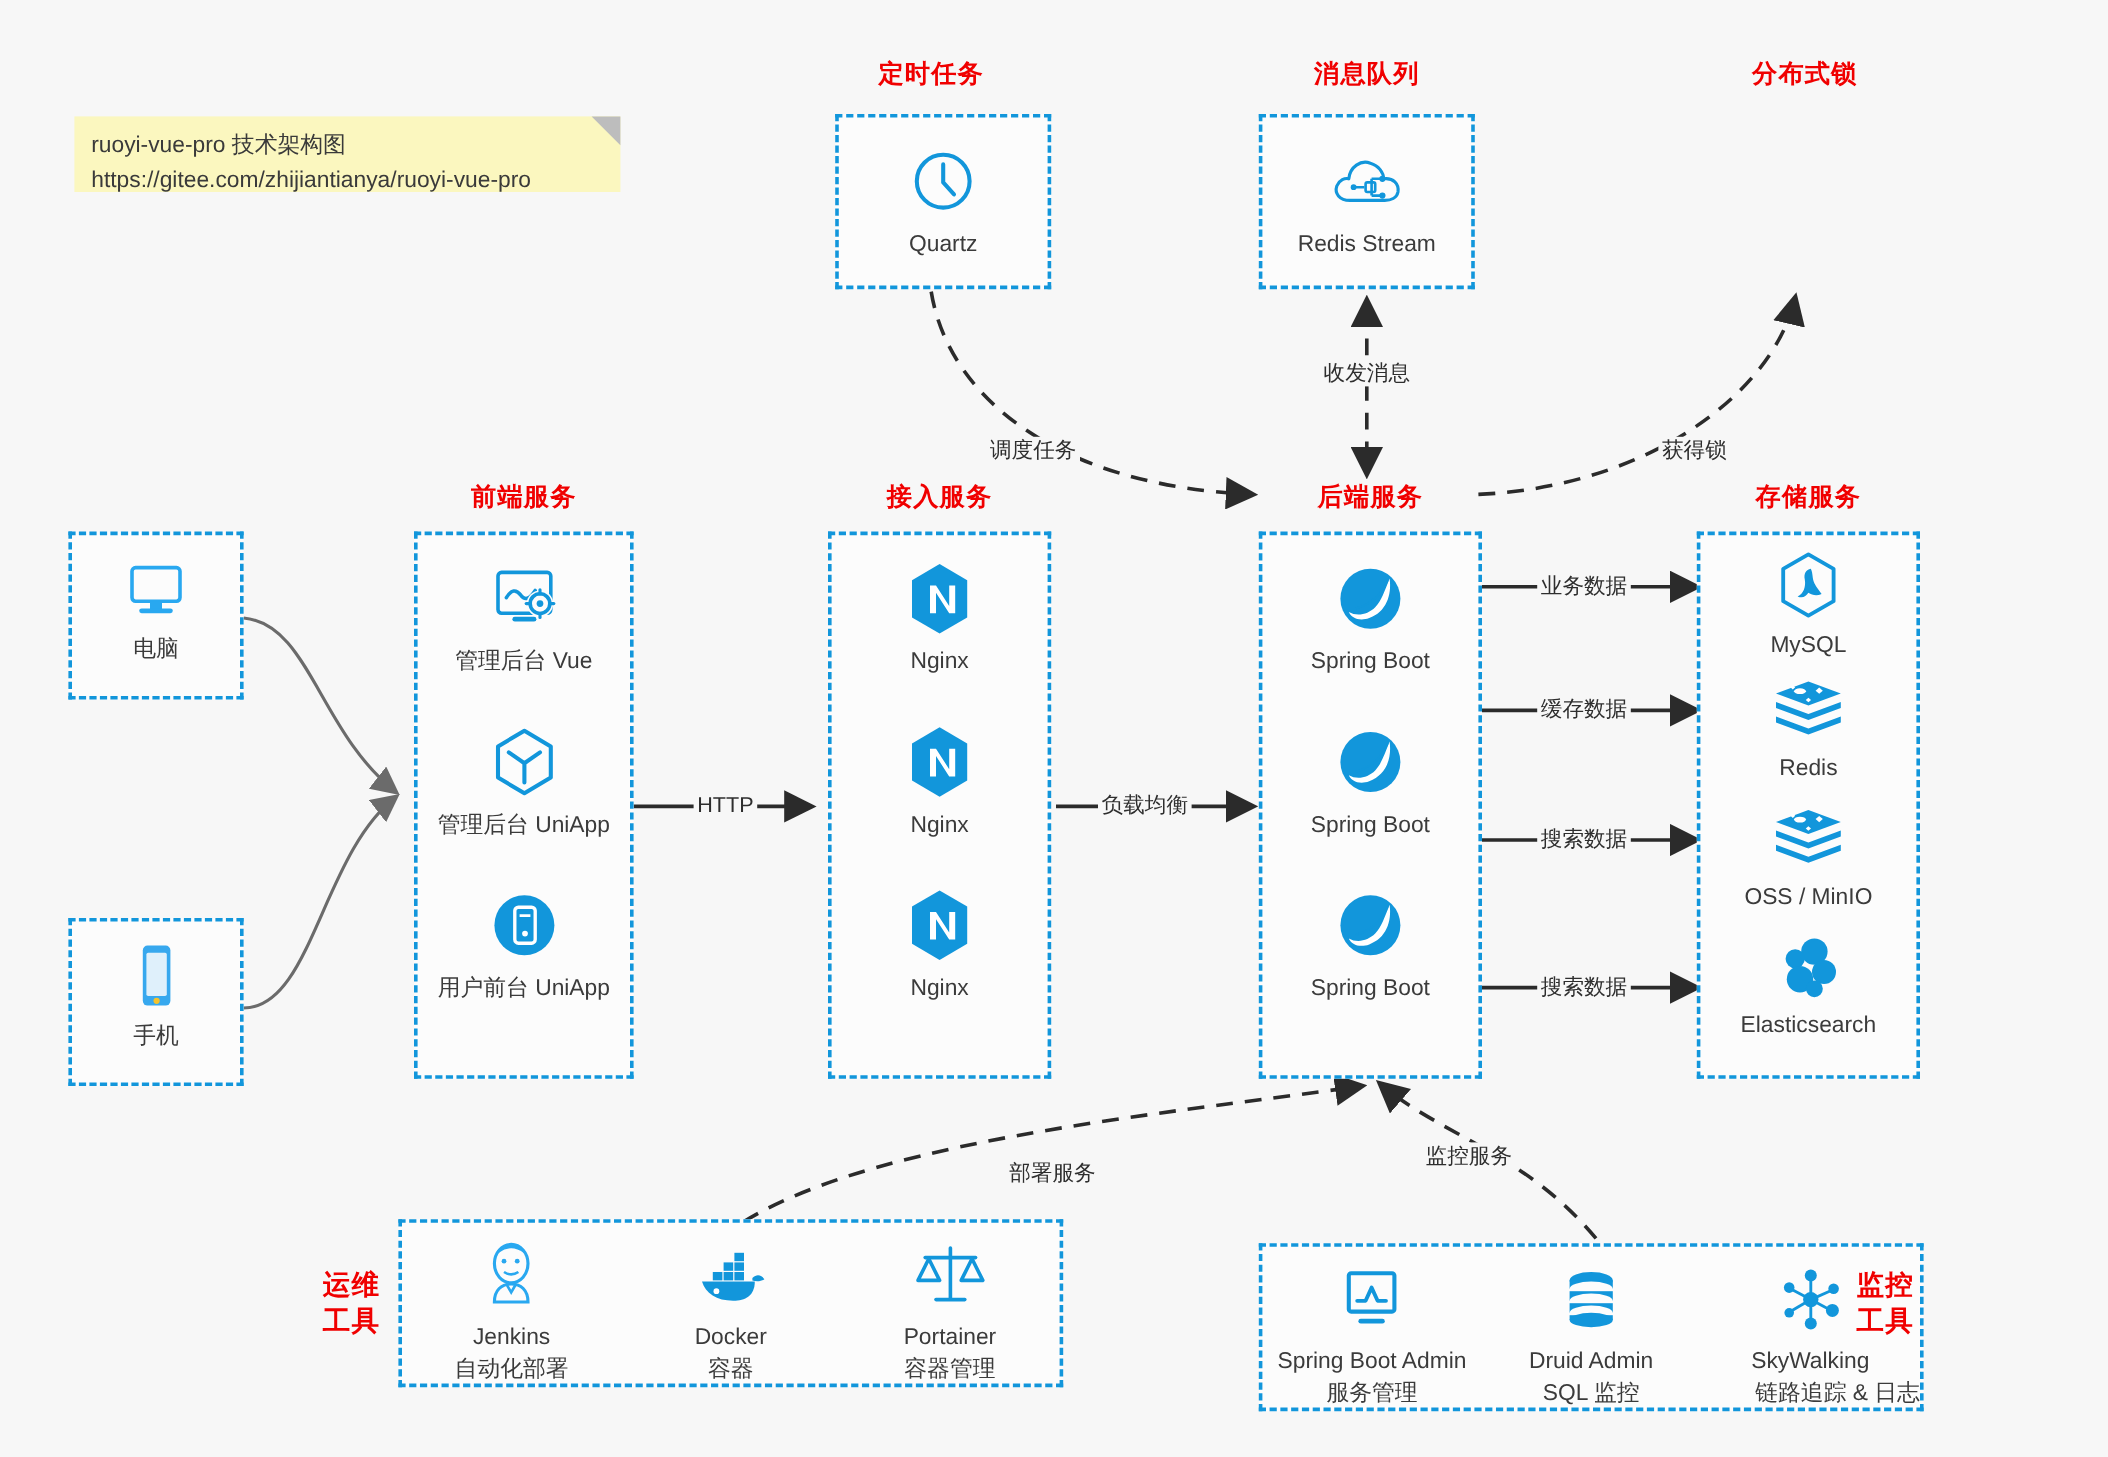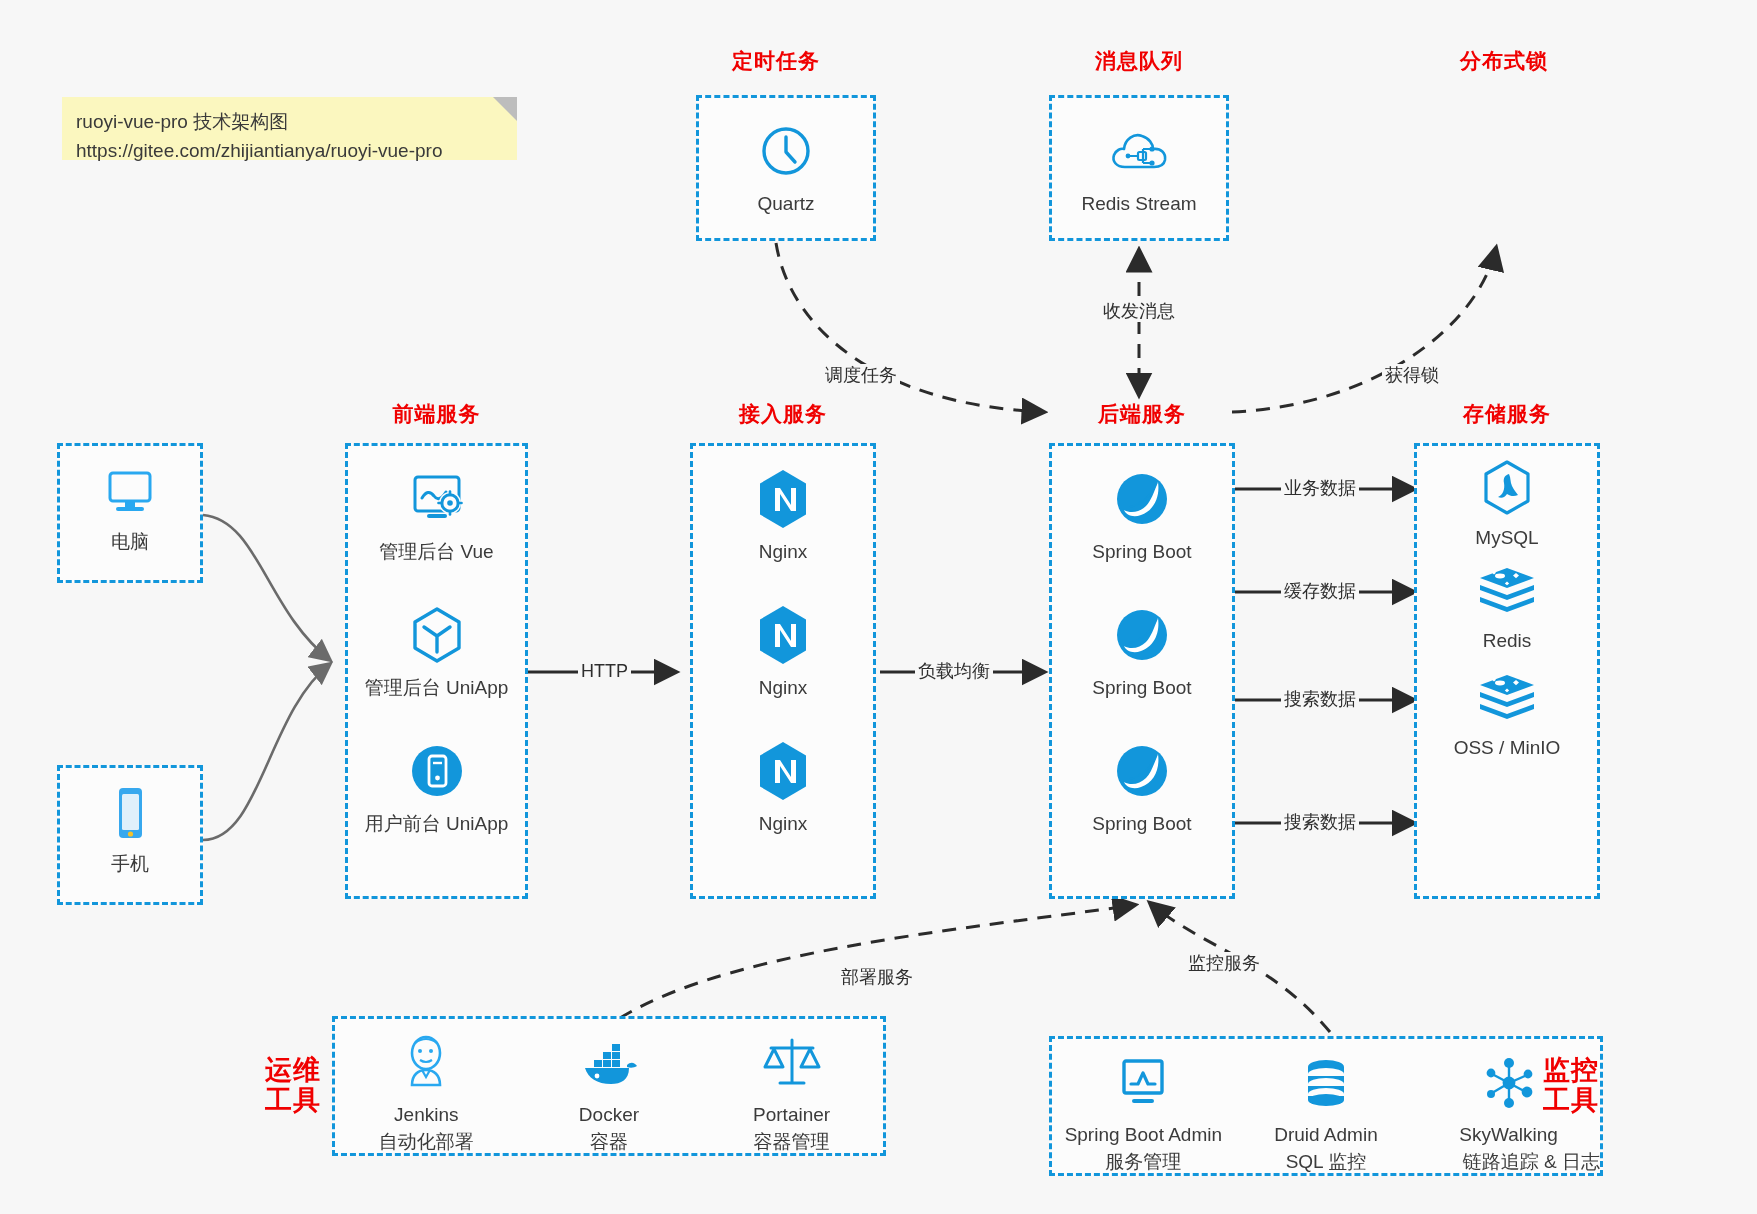--- a/index.html
+++ b/index.html
@@ -22,21 +22,21 @@
   }
   .grp-title{
     position:absolute;
     color:#f00000;
     font-weight:bold;
     font-size:21px;
     letter-spacing:1px;
     white-space:nowrap;
     text-align:center;
   }
-  .grp-title.side{font-size:27px;line-height:30px;}
+  .grp-title.side{font-size:23px;line-height:30px;}
 
   
   .node{
     position:absolute;
     width:100%;
     left:0;
     text-align:center;
     box-sizing:border-box;
   }
   .node .ico{height:62px;display:flex;align-items:center;justify-content:center;}
@@ -337,20 +337,32 @@
             <ellipse cx="24" cy="12" rx="5" ry="2.4"></ellipse>
             <path d="M40 9 l3 2.6 -3 2.6 -3 -2.6 z"></path>
             <path d="M31 17.5 l2.2 1.9 -2.2 1.9 -2.2 -1.9 z"></path>
             <path d="M18 7 l2 1.8 -2 1.8 -2 -1.8 z"></path>
           </g>
         </svg>
       </div>
       <div class="cap">OSS / MinIO</div>
     </div>
 
+    <div class="node" style="top:331px;">
+      <div class="ico" style="height:56px;">
+        <svg width="58" height="56" viewBox="0 0 58 56">
+          <circle cx="34" cy="16" r="11" fill="#1296db"></circle>
+          <circle cx="18" cy="22" r="8" fill="#1296db"></circle>
+          <circle cx="42" cy="33" r="10" fill="#1296db"></circle>
+          <circle cx="22" cy="39" r="11" fill="#1296db"></circle>
+          <circle cx="34" cy="47" r="7" fill="#1296db"></circle>
+        </svg>
+      </div>
+      <div class="cap">Elasticsearch</div>
+    </div>
   </div>
 
   <div class="grp-title side" style="left:258px;top:1055px;width:70px;">
     <div>运维</div>
     <div>工具</div>
   </div>
   <div class="grp" style="left:332px;top:1016px;width:554px;height:140px;">
     <div class="node" style="top:14px;left:0;width:33.33%;">
       <div class="ico" style="height:60px;">
         <svg width="56" height="60" viewBox="0 0 56 60">

